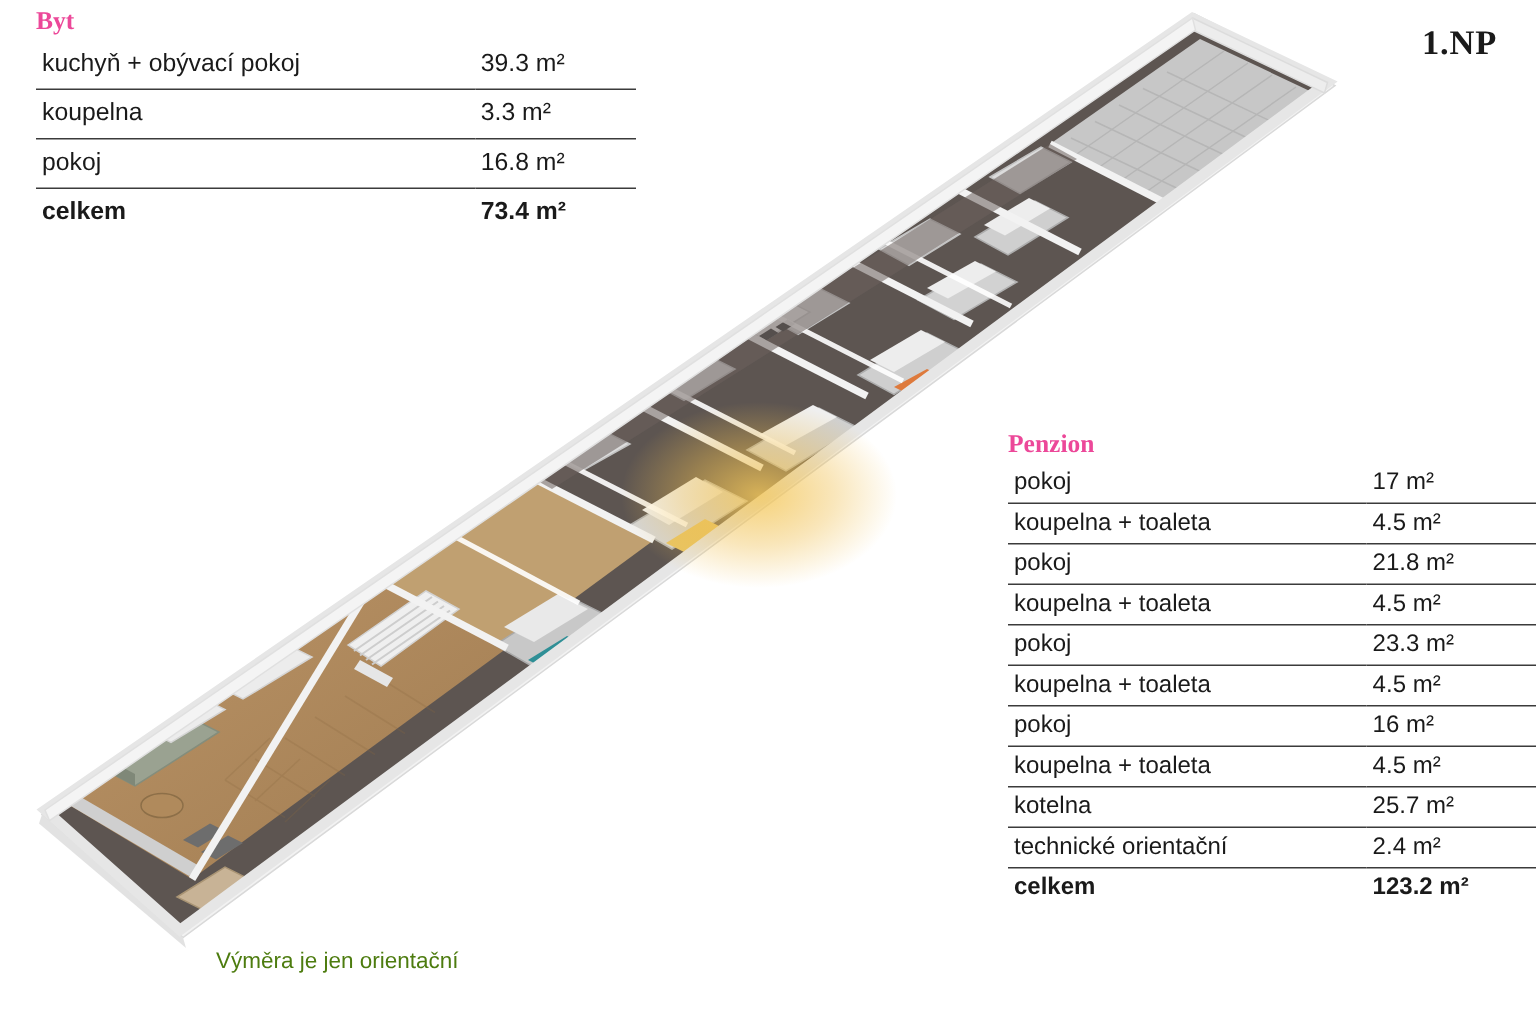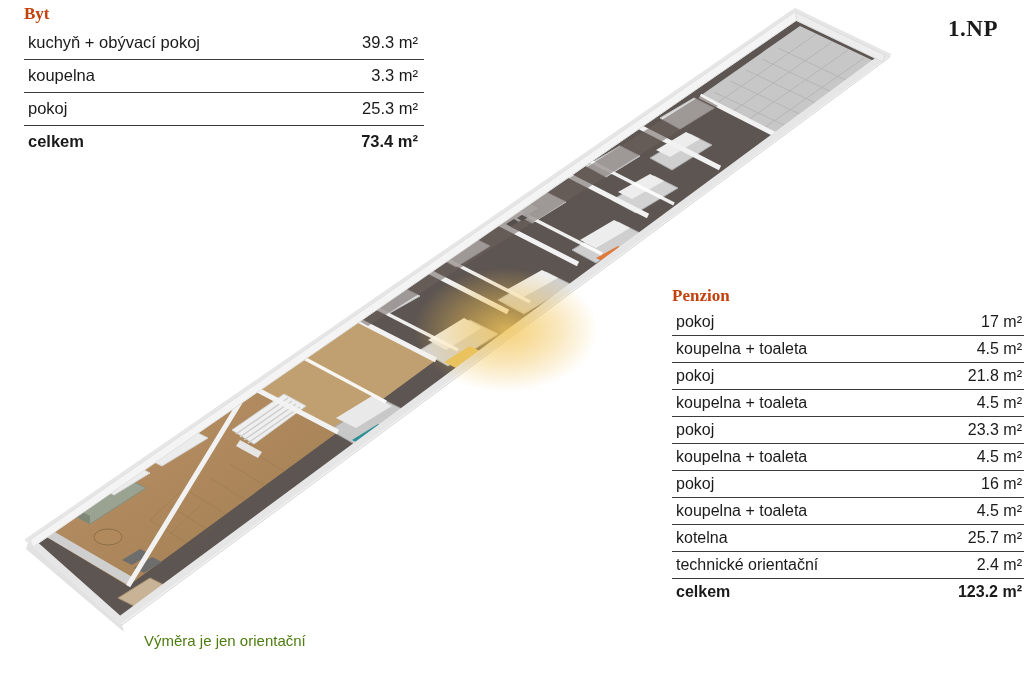--- a/index.html
+++ b/index.html
@@ -17,39 +17,39 @@
   }
 
   
   .table-block {
     position: absolute;
   }
   .table-title {
     font-family: "Liberation Serif", serif;
     font-weight: bold;
     font-size: 17px;
-    color: #c2410c;
+    color: #ec4899;
     margin-bottom: 3px;
   }
   table.area-table {
     border-collapse: collapse;
     width: 100%;
   }
   table.area-table td {
     font-size: 16.5px;
     padding: 5px 6px 6px 4px;
     border-bottom: 1px solid #3b3b3b;
     vertical-align: bottom;
     white-space: nowrap;
   }
   table.area-table td.label {
     text-align: left;
   }
   table.area-table td.value {
-    text-align: right;
+    text-align: left;
   }
   table.area-table tr:last-child td {
     border-bottom: none;
     font-weight: bold;
   }
   table.area-table tr:nth-last-child(2) td {
     border-bottom: 1px solid #3b3b3b;
   }
 
   #byt-table-block {
@@ -259,21 +259,21 @@
       <tr>
         <td class="label">kuchyň + obývací pokoj</td>
         <td class="value">39.3 m²</td>
       </tr>
       <tr>
         <td class="label">koupelna</td>
         <td class="value">3.3 m²</td>
       </tr>
       <tr>
         <td class="label">pokoj</td>
-        <td class="value">25.3 m²</td>
+        <td class="value">16.8 m²</td>
       </tr>
       <tr>
         <td class="label">celkem</td>
         <td class="value">73.4 m²</td>
       </tr>
     </tbody>
   </table>
 </div>
 
 <div id="penzion-table-block" class="table-block">

